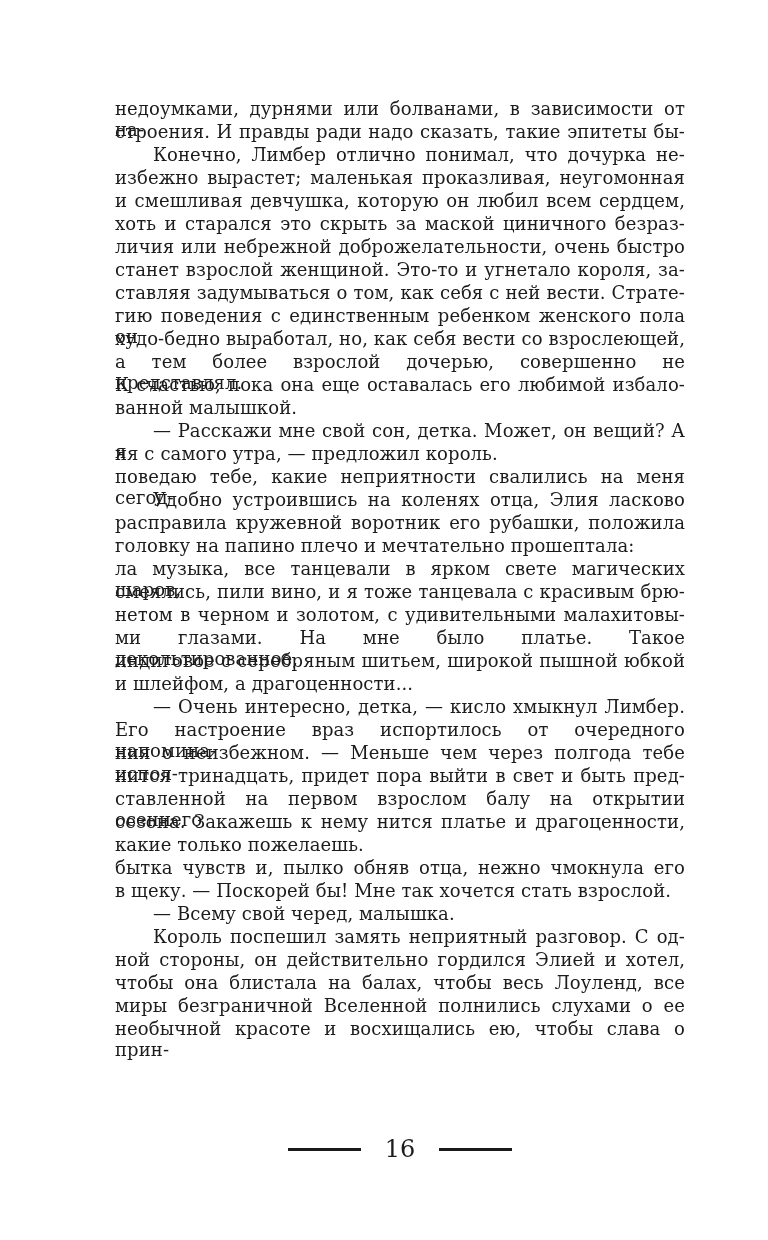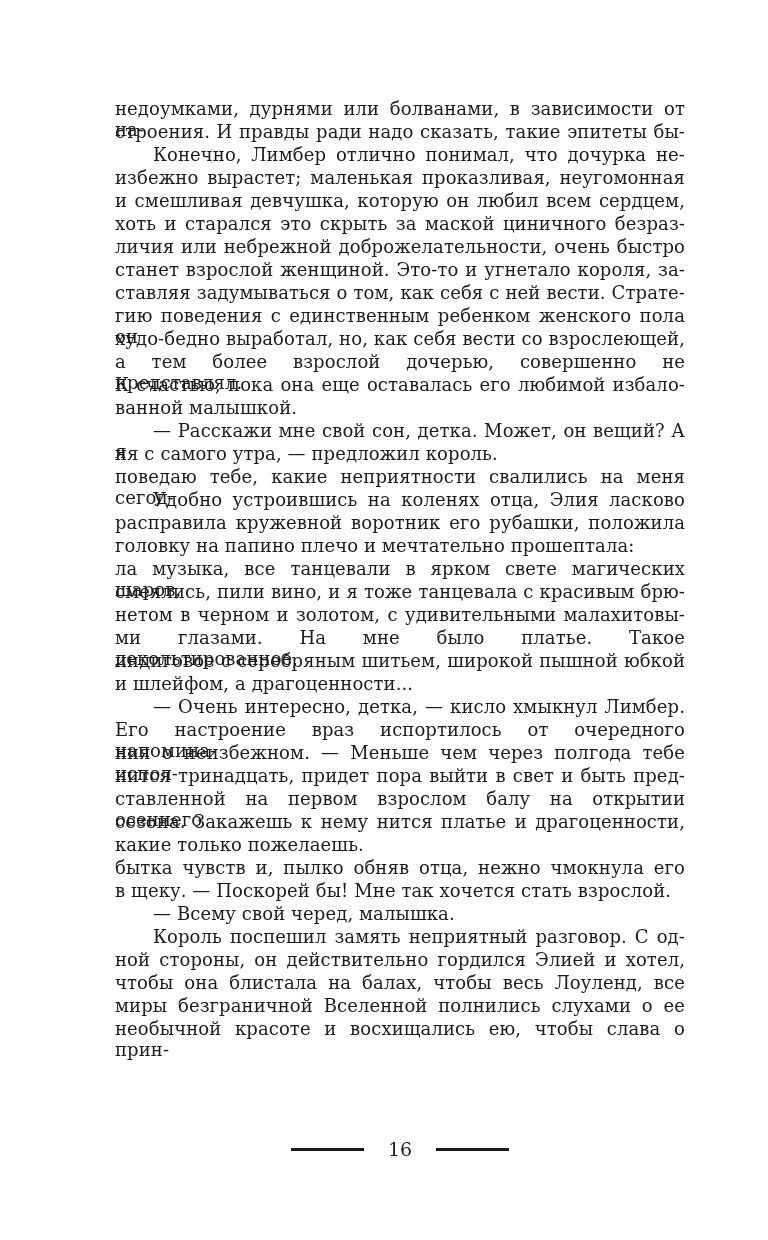--- a/index.html
+++ b/index.html
@@ -48,21 +48,21 @@
     justify-content: center;
     gap: 24px;
   }
   .footer .rule {
     display: inline-block;
     width: 73px;
     height: 3px;
     background: #1a1a1a;
   }
   .page-number {
-    font-size: 19px;
+    font-size: 24px;
     line-height: 22px;
     color: #1c1c1c;
   }
 </style>
 </head>
 <body>
 
 <div class="page">
   <div class="text-block">
       <div class="line">недоумками, дурнями или болванами, в зависимости от на-</div>

